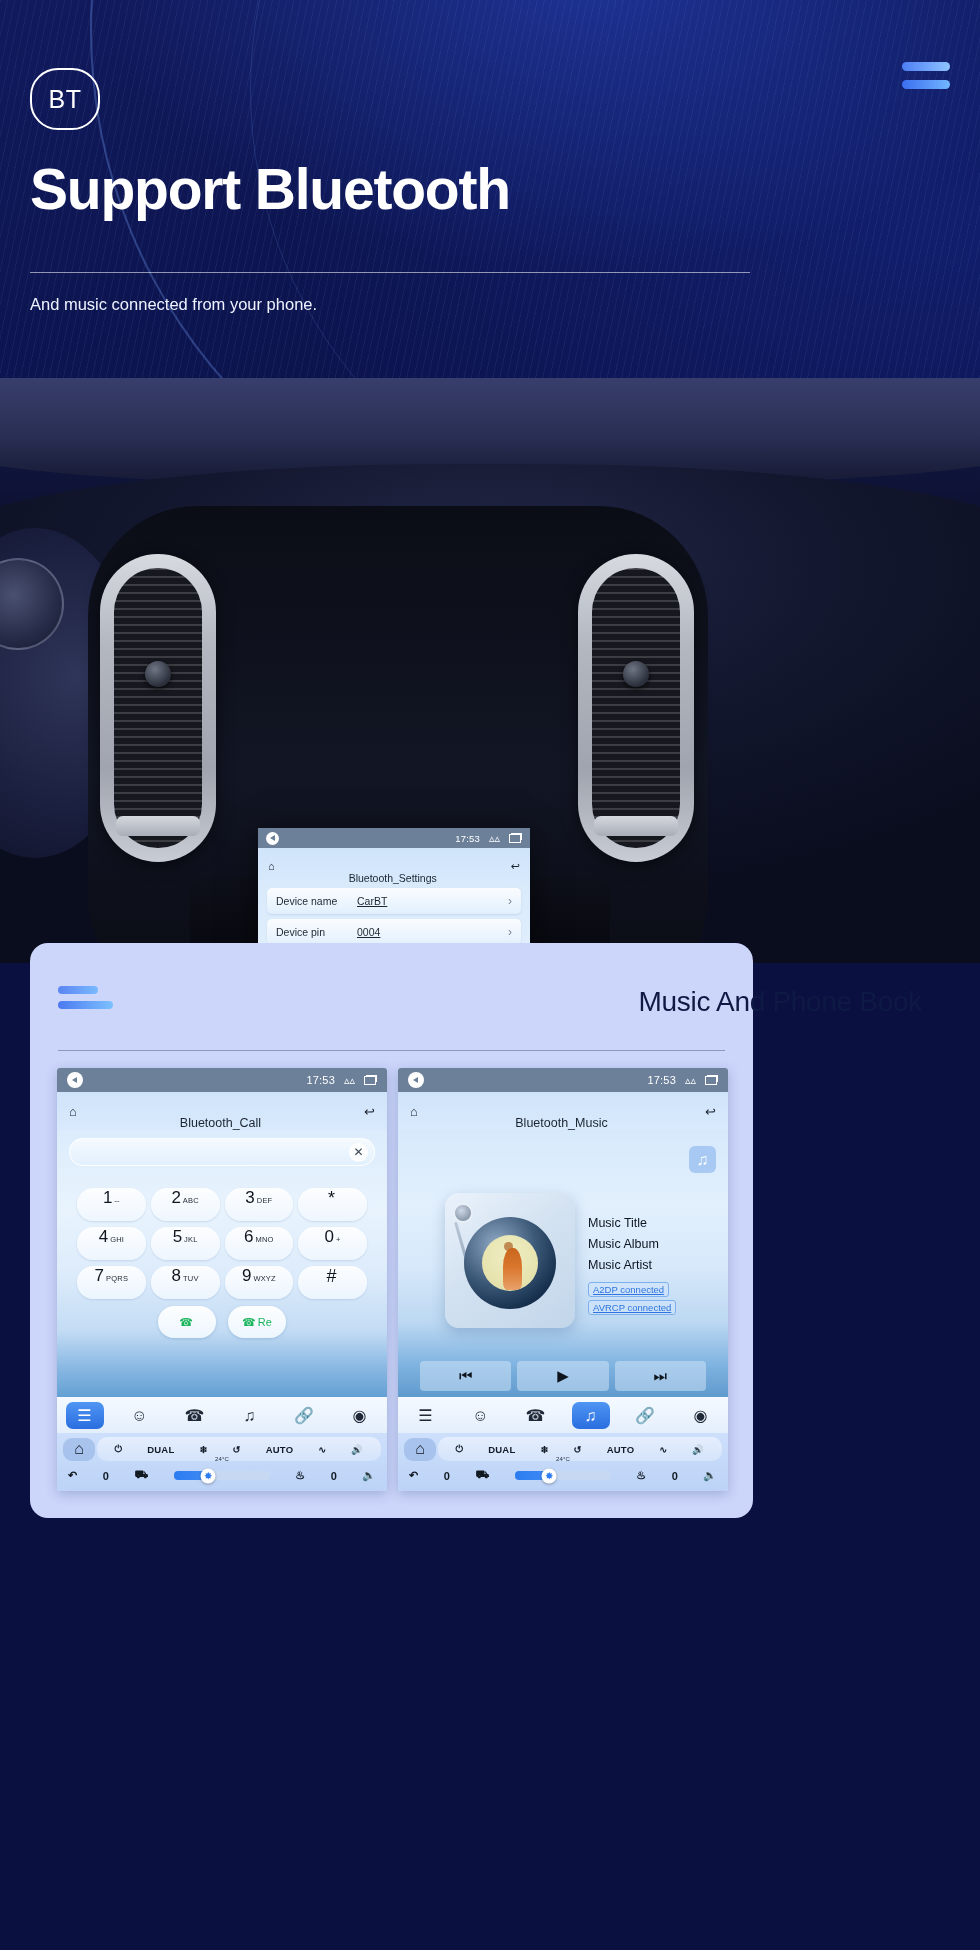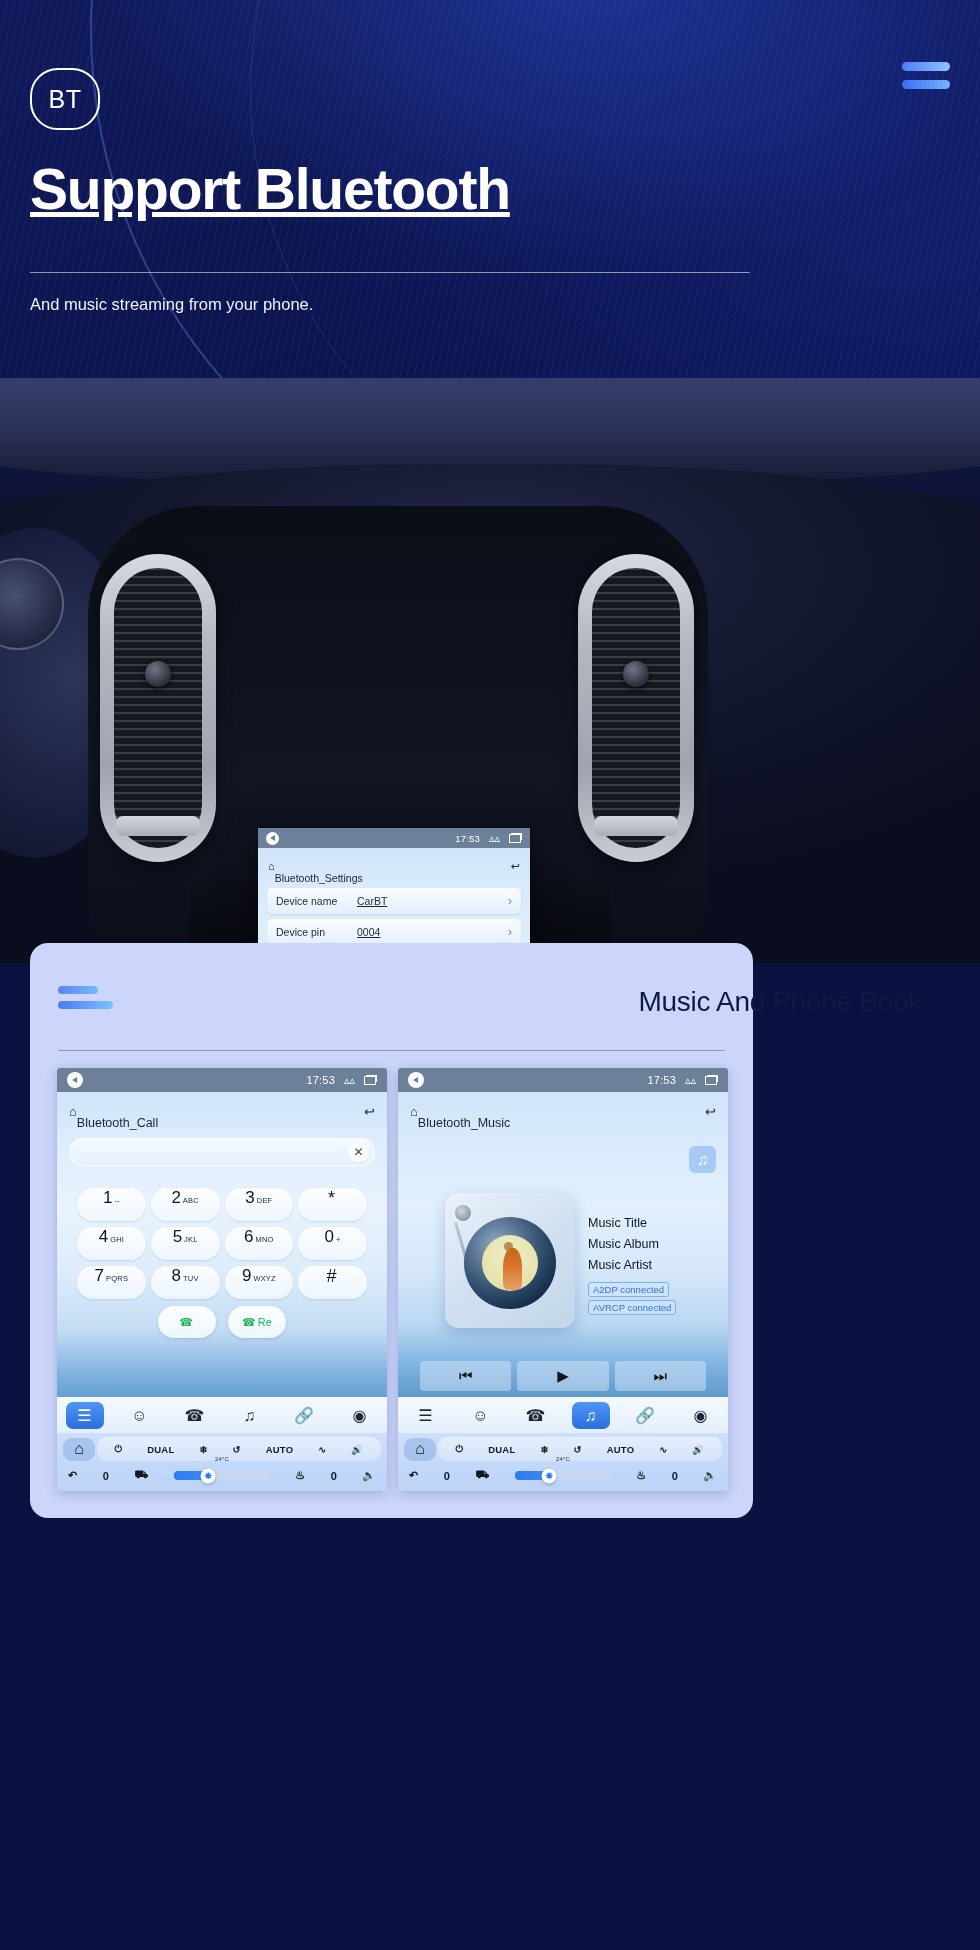--- a/index.html
+++ b/index.html
@@ -181,21 +181,21 @@
     content:""; position:absolute; right:0; top:0; width:10px; height:2px;
     border-top:1.4px solid #fff; border-right:1.4px solid #fff; height:6px;
   }
 
   
   .hu-head {
     flex: 0 0 26px; display: flex; align-items: center; padding: 0 10px;
     background: linear-gradient(to bottom,#cfe3fa,#d8eafc);
     color: #1b2430; font-size: 11px;
   }
-  .hu-head .ttl { flex: 1; font-size: 10.5px; margin-top: 24px; }
+  .hu-head .ttl { flex: 1; text-align: center; font-size: 10.5px; margin-top: 24px; }
   .ic { display: inline-flex; align-items: center; justify-content: center; }
 
   .hu-body {
     flex: 1; position: relative; padding: 4px 9px 0;
     background: linear-gradient(to bottom, #d9eafb 0%, #e6f2fd 42%, #dfeefc 62%, #bcd8f2 78%, #7fb0de 92%, #5f97cc 100%);
     display: flex; flex-direction: column; gap: 5px;
   }
   .row {
     height: 26px; border-radius: 5px; display: flex; align-items: center;
     padding: 0 9px; font-size: 10.5px; color: #1d2733;
@@ -390,32 +390,32 @@
   .vinyl .arm2 {
     position:absolute; left: 17px; top: 28px; width: 3px; height: 58px;
     background: linear-gradient(to bottom,#b9c7d8,#8fa1b5);
     transform: rotate(-16deg); border-radius: 2px;
   }
   .mi-text { position: absolute; left: 190px; top: 86px; width: 130px; }
   .mi-text .ml { font-size: 12.5px; color:#0e1620; margin-bottom: 7px; }
   .badge {
     display: inline-block; font-size: 9.5px; color: #2f74e0;
     border: 1px solid #7fb0ee; border-radius: 3px; padding: 1px 4px;
-    background: rgba(210,230,252,.55); margin-top: 3px;
+    background: rgba(210,230,252,.55); margin-top: 3px; text-decoration: underline;
   }
   .transport {
     position: absolute; left: 22px; right: 22px; bottom: 6px;
     display: flex; gap: 6px;
   }
   .transport .tb {
     flex: 1; height: 30px; border-radius: 4px;
     background: rgba(225,238,252,.45);
     display:flex; align-items:center; justify-content:center; color:#0d141c; font-size: 15px;
   }
-  .noselect { user-select: none; text-decoration: underline; }
+  .noselect { user-select: none; }
 </style>
 </head>
 <body>
 
 <div class="page">
 
   <div class="hero">
     <div class="hero-stripes"></div>
     <div class="hero-arc"></div>
     <div class="hero-arc2"></div>
@@ -426,21 +426,21 @@
     </div>
 
     <div class="hero-dots">
       <i></i>
       <i></i>
     </div>
 
     <div class="hero-title noselect">Support Bluetooth</div>
     <div class="hero-rule"></div>
     <div class="hero-sub">
-      <div>And music streaming from your phone.</div>
+      <div>And music connected from your phone.</div>
     </div>
   </div>
 
   <div class="photo">
     <div class="dash-top"></div>
     <div class="dash-body"></div>
     <div class="steering"></div>
     <div class="gauge">
       
     </div>

